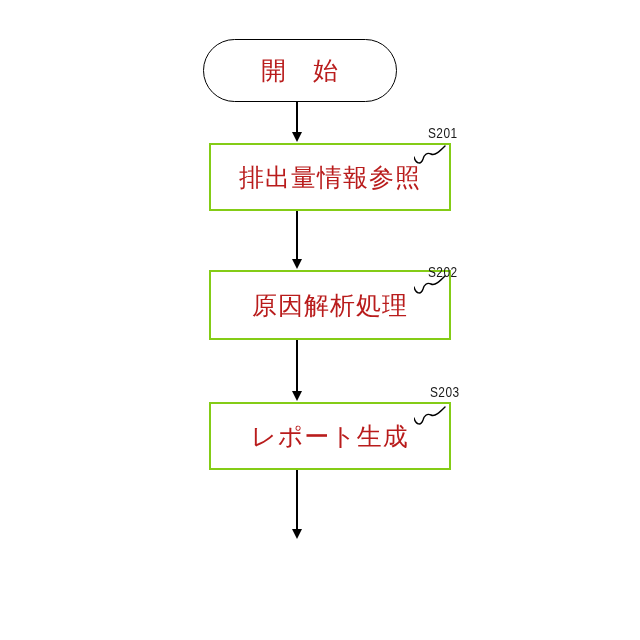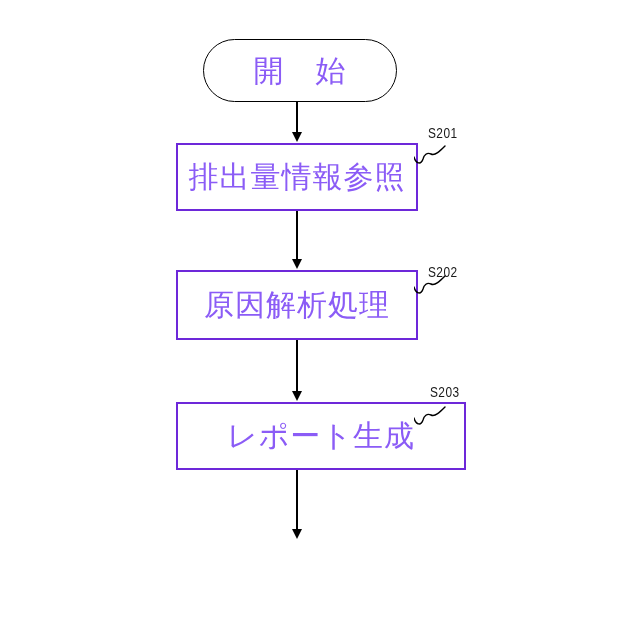--- a/index.html
+++ b/index.html
@@ -21,25 +21,26 @@
     background: #ffffff;
     display: flex;
     align-items: center;
     justify-content: center;
   }
   .terminal {
     border: 1.5px solid #000000;
     border-radius: 32px;
   }
   .process {
-    border: 2px solid #6d28d9;
+    border: 2px solid #84cc16;
+    margin-left: 33px;
   }
   .node-label {
-    color: #8b5cf6;
-    font-size: 30px;
+    color: #b91c1c;
+    font-size: 25px;
     letter-spacing: 1px;
     white-space: nowrap;
     line-height: 1;
   }
   .arrow {
     position: absolute;
     width: 2px;
   }
   .arrow .shaft {
     position: absolute;
@@ -114,21 +115,21 @@
   <svg class="squiggle" style="left:414px; top:275px;" viewBox="0 0 32 20">
     <path d="M0,12 C2,19 7,20 9,14 C10,10 13,7 17,9 C21,11 26,6 31,1"></path>
   </svg>
   <div class="step-label" style="left:428px; top:265px;">S202</div>
 
   <div class="arrow" style="left:296px; top:340px; height:61px;">
     <div class="shaft"></div>
     <div class="head"></div>
   </div>
 
-  <div class="node process" style="left:176px; top:402px; width:290px; height:68px;">
+  <div class="node process" style="left:176px; top:402px; width:242px; height:68px;">
     <span class="node-label">レポート生成</span>
   </div>
   <svg class="squiggle" style="left:414px; top:406px;" viewBox="0 0 32 20">
     <path d="M0,12 C2,19 7,20 9,14 C10,10 13,7 17,9 C21,11 26,6 31,1"></path>
   </svg>
   <div class="step-label" style="left:430px; top:385px;">S203</div>
 
   <div class="arrow" style="left:296px; top:470px; height:69px;">
     <div class="shaft"></div>
     <div class="head"></div>

